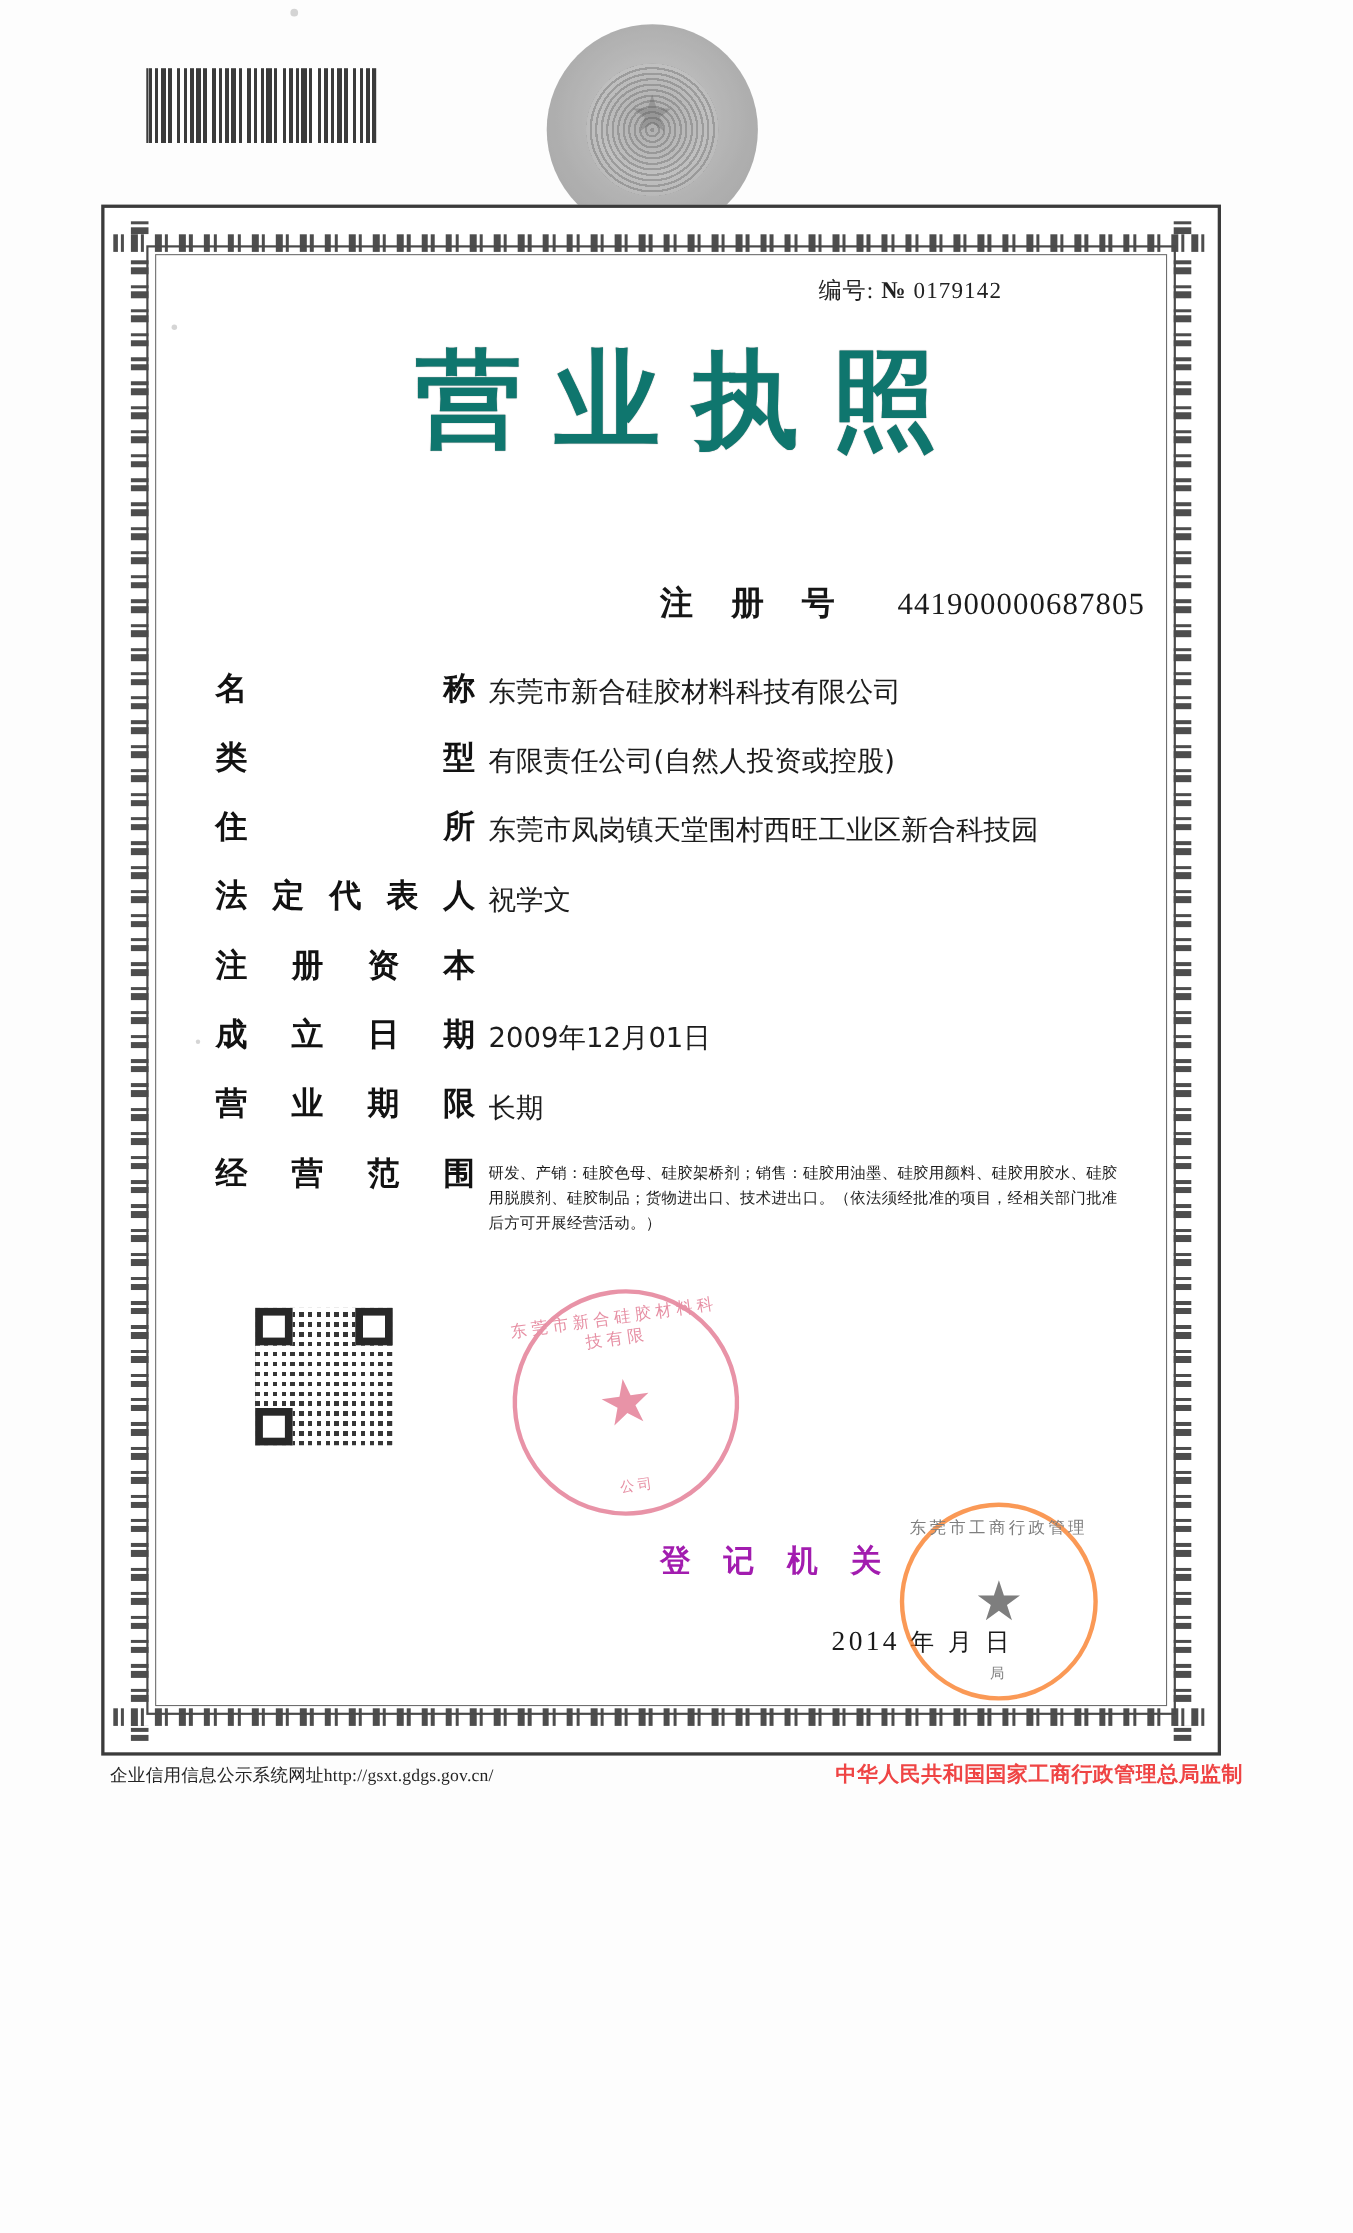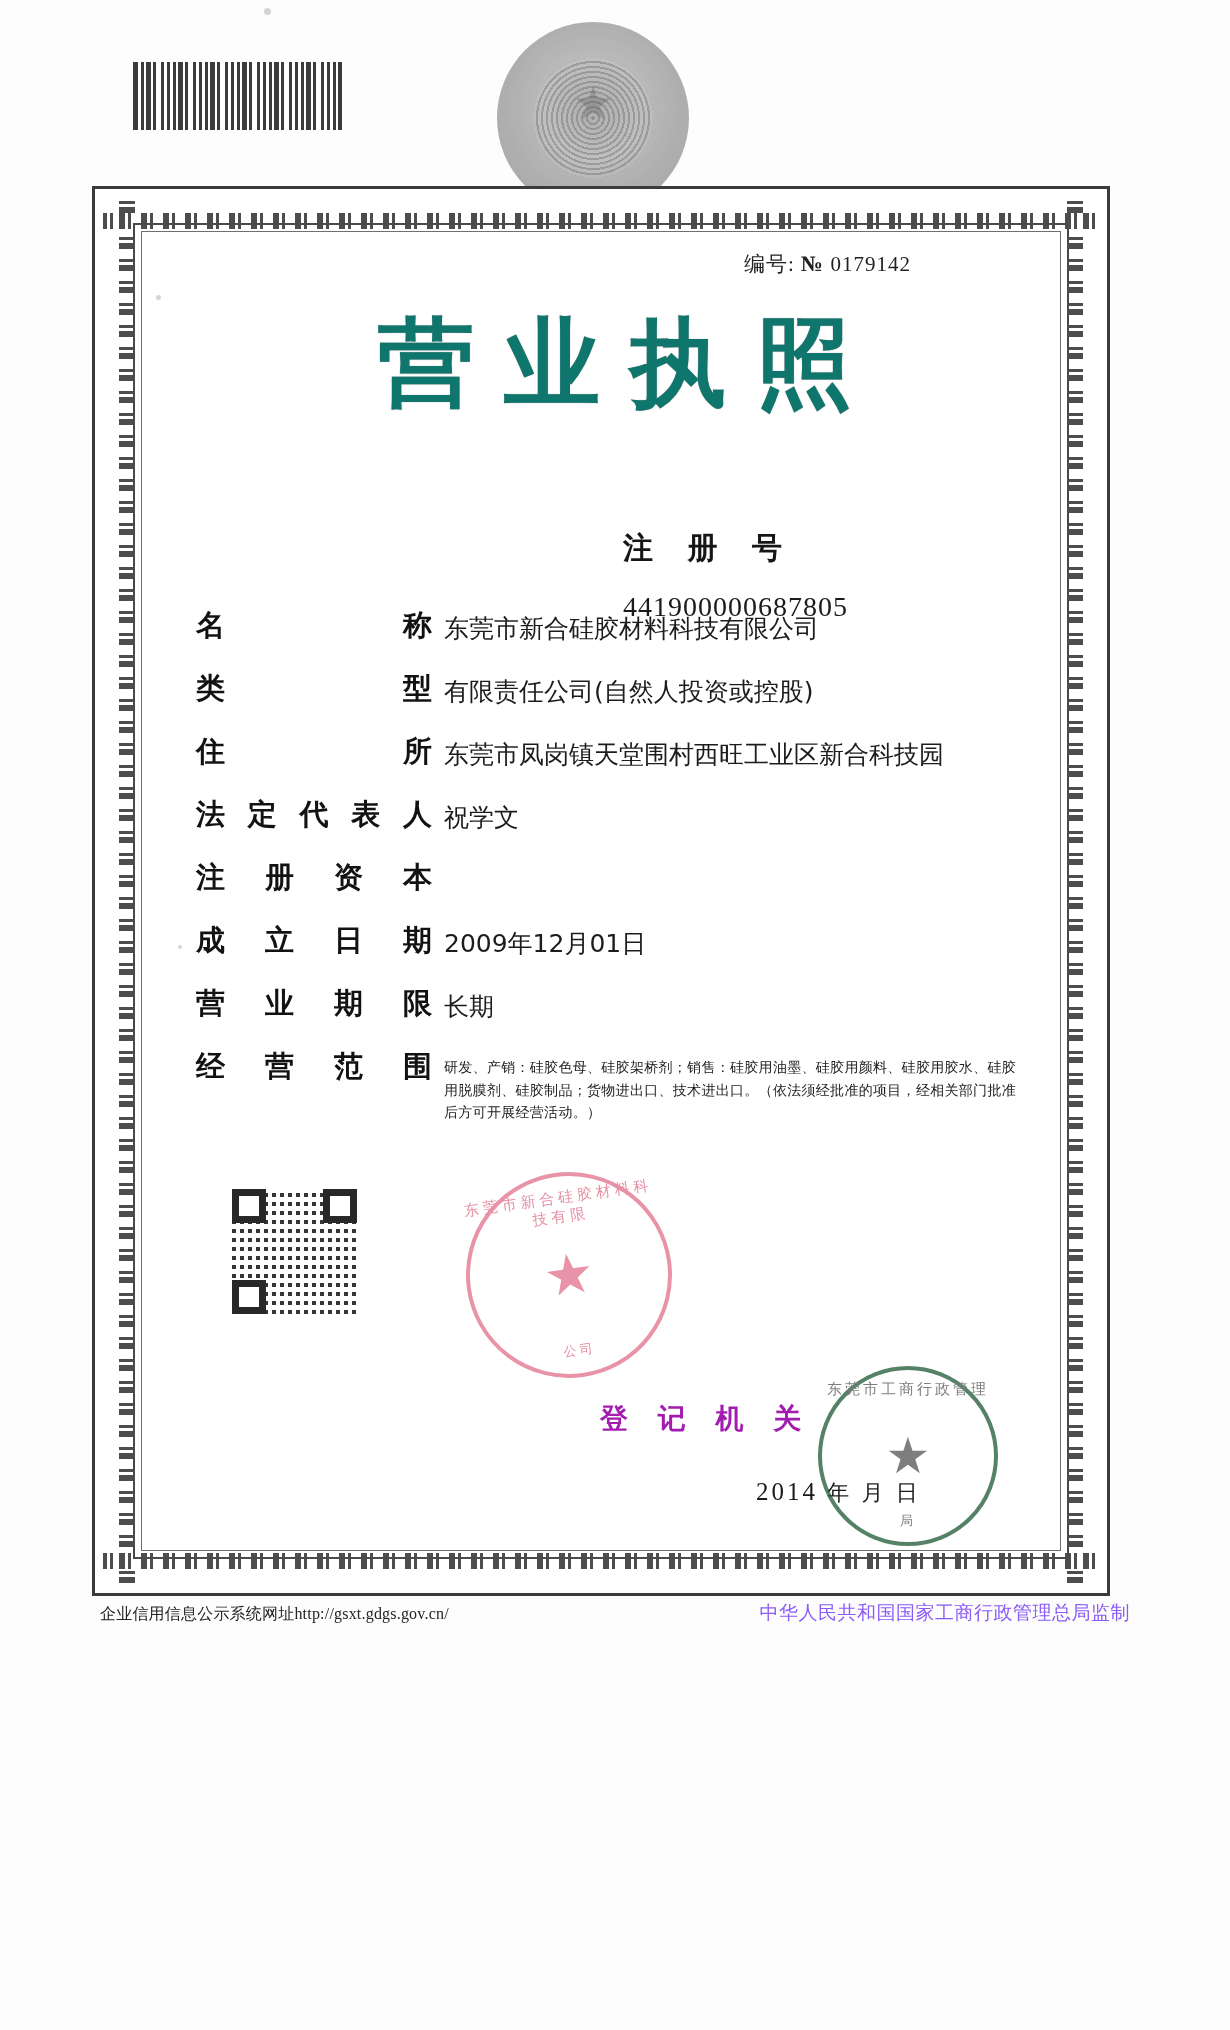--- a/index.html
+++ b/index.html
@@ -142,21 +142,20 @@
   }
 
   
   .regline {
     position: absolute;
     left: 600px;
     top: 528px;
     display: flex;
     align-items: baseline;
     gap: 22px;
-    flex-direction: column;
   }
   .regline .lbl {
     font-family: "DejaVu Sans", sans-serif;
     font-size: 30px;
     letter-spacing: 12px;
     font-weight: bold;
     color: #161616;
   }
   .regline .val {
     font-family: "Liberation Serif", serif;
@@ -305,21 +304,21 @@
   .date-line .cn { font-family: "DejaVu Sans", sans-serif; font-size: 22px; }
 
   
   .seal-gray {
     position: absolute;
     left: 818px;
     top: 1366px;
     width: 172px;
     height: 172px;
     border-radius: 50%;
-    border: 4px solid #14532d;
+    border: 4px solid #f97316;
     opacity: .72;
   }
   .seal-gray .star {
     position: absolute;
     left: 50%; top: 50%;
     transform: translate(-50%,-50%);
     font-size: 50px;
     color: #4d4d4d;
     line-height: 1;
   }
@@ -353,22 +352,23 @@
     font-size: 16px;
     color: #242424;
     letter-spacing: .2px;
   }
   .footer-right {
     position: absolute;
     right: 100px;
     top: 1600px;
     font-family: "DejaVu Sans", sans-serif;
     font-size: 19px;
-    color: #8b5cf6;
+    color: #ef4444;
     letter-spacing: .5px;
+    font-weight: bold;
   }
 
   
   .speck {
     position: absolute;
     background: #b9b9b9;
     border-radius: 50%;
     opacity: .6;
   }
 </style>

